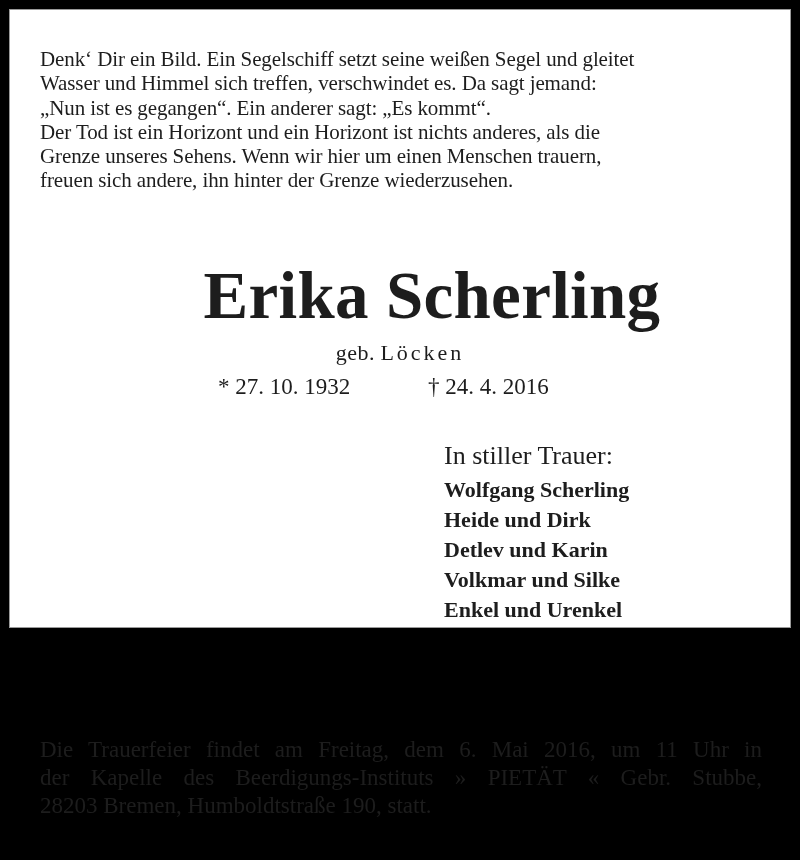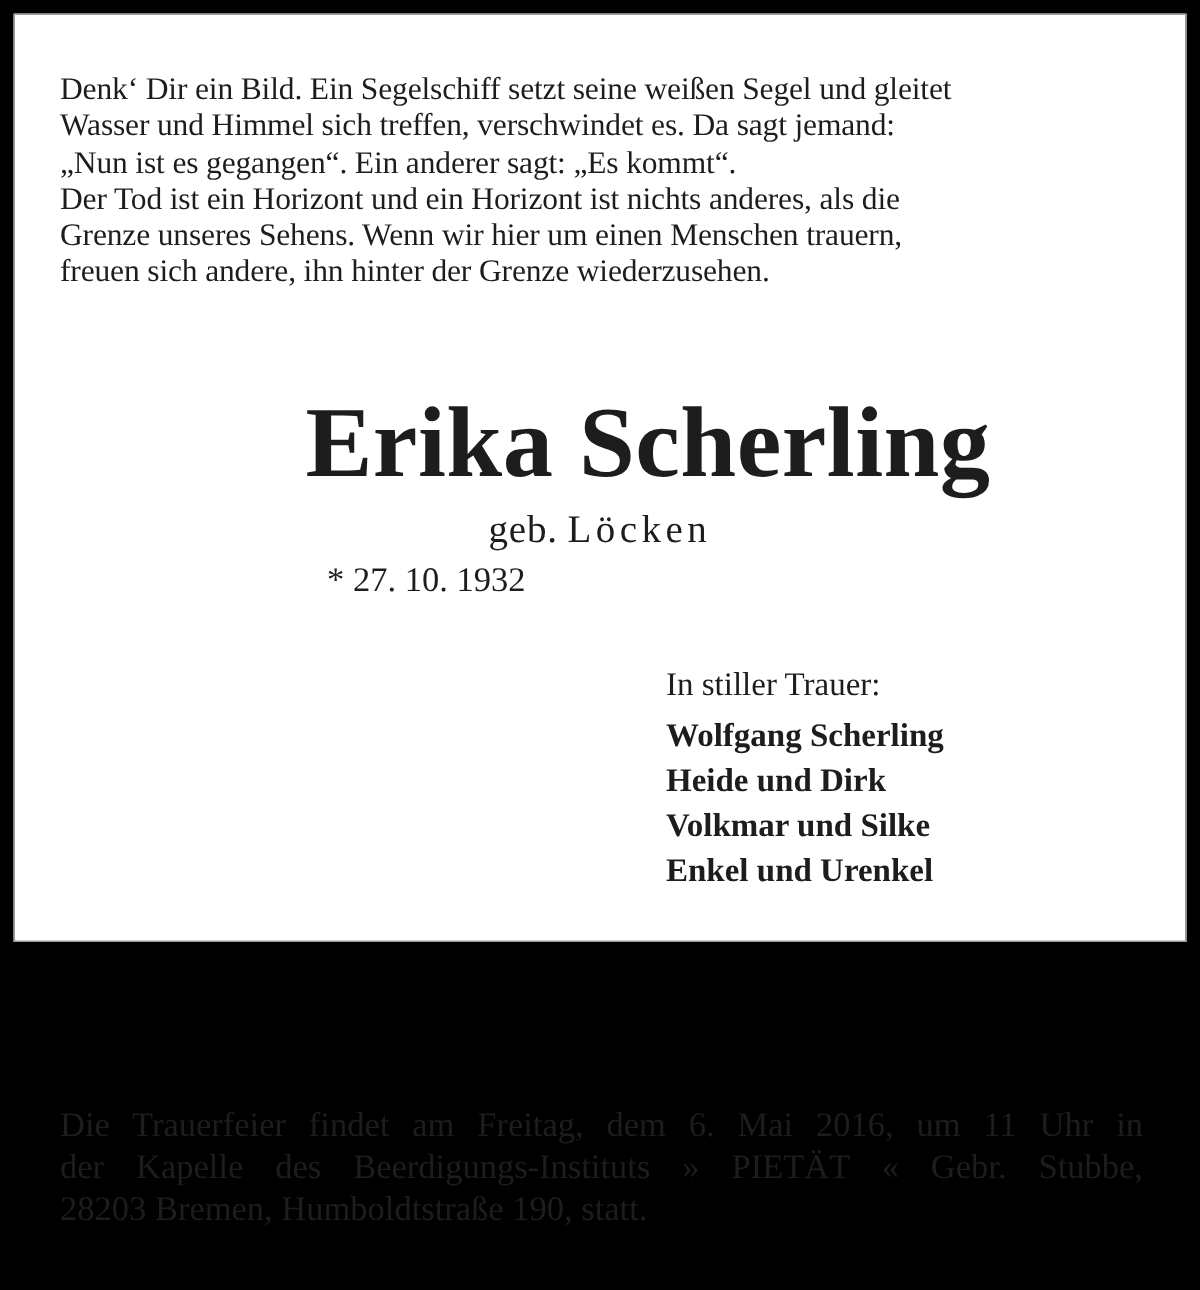--- a/index.html
+++ b/index.html
@@ -47,21 +47,21 @@
       line-height: 80px;
       letter-spacing: 0.3px;
       padding-left: 32px;
     }
     .maiden {
       position: absolute;
       left: 0;
       width: 782px;
       top: 330px;
       text-align: center;
-      font-size: 26px;
+      font-size: 22px;
       line-height: 28px;
     }
     .maiden .prefix { letter-spacing: 0.5px; }
     .maiden .surname { letter-spacing: 3px; }
 
     .birth {
       position: absolute;
       left: 209px;
       top: 363px;
       font-size: 23px;
@@ -72,21 +72,21 @@
       left: 419px;
       top: 363px;
       font-size: 23px;
       line-height: 30px;
     }
 
     .mourn-label {
       position: absolute;
       left: 435px;
       top: 433px;
-      font-size: 22px;
+      font-size: 26px;
       line-height: 28px;
       text-align: right;
     }
     .family {
       position: absolute;
       left: 435px;
       top: 466px;
       font-size: 22px;
       font-weight: bold;
       line-height: 30px;
@@ -136,26 +136,28 @@
   </div>
 
   <div class="name">Erika Scherling</div>
 
   <div class="maiden">
     <span class="prefix">geb.</span>
     <span class="surname">Löcken</span>
   </div>
 
   <div class="birth abs">* 27. 10. 1932</div>
+  <div class="death abs">† 24. 4. 2016</div>
 
   <div class="mourn-label abs">In stiller Trauer:</div>
 
   <div class="family">
     <div>Wolfgang Scherling</div>
     <div>Heide und Dirk</div>
+    <div>Detlev und Karin</div>
     <div>Volkmar und Silke</div>
     <div>Enkel und Urenkel</div>
   </div>
 
 
   <div class="ceremony">
     <div class="jline">Die Trauerfeier findet am Freitag, dem 6. Mai 2016, um 11 Uhr in</div>
     <div class="jline">der Kapelle des Beerdigungs-Instituts » PIETÄT « Gebr. Stubbe,</div>
     <div class="lline">28203 Bremen, Humboldtstraße 190, statt.</div>
   </div>

